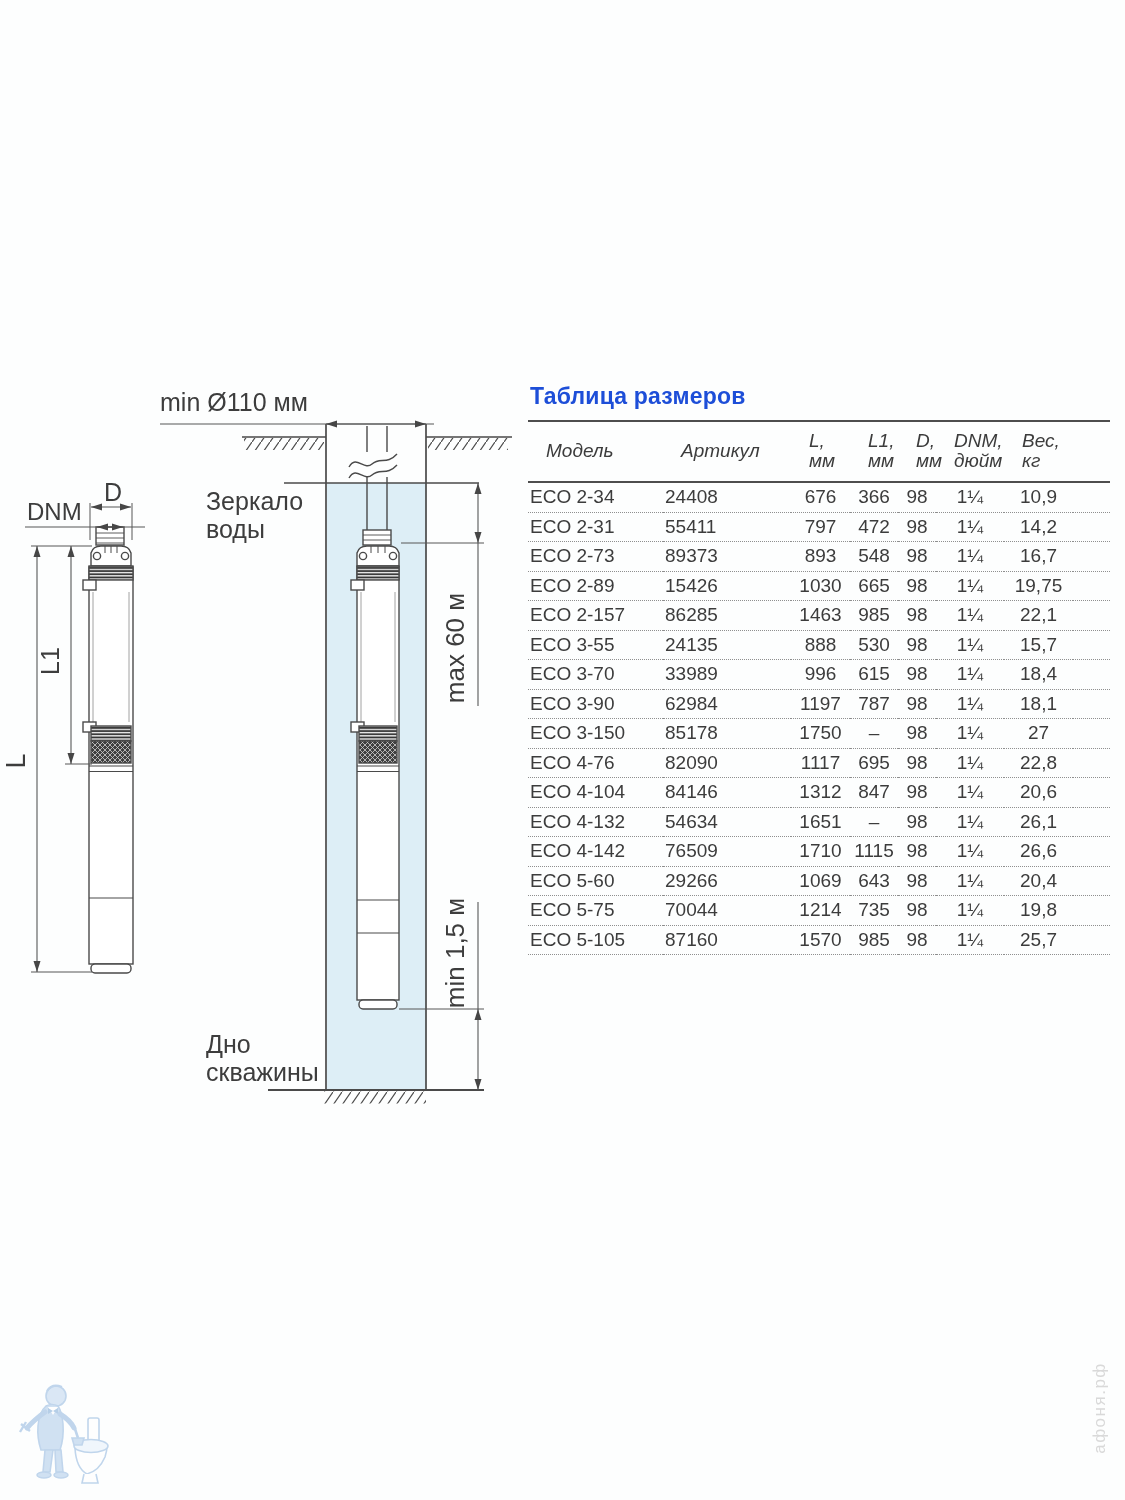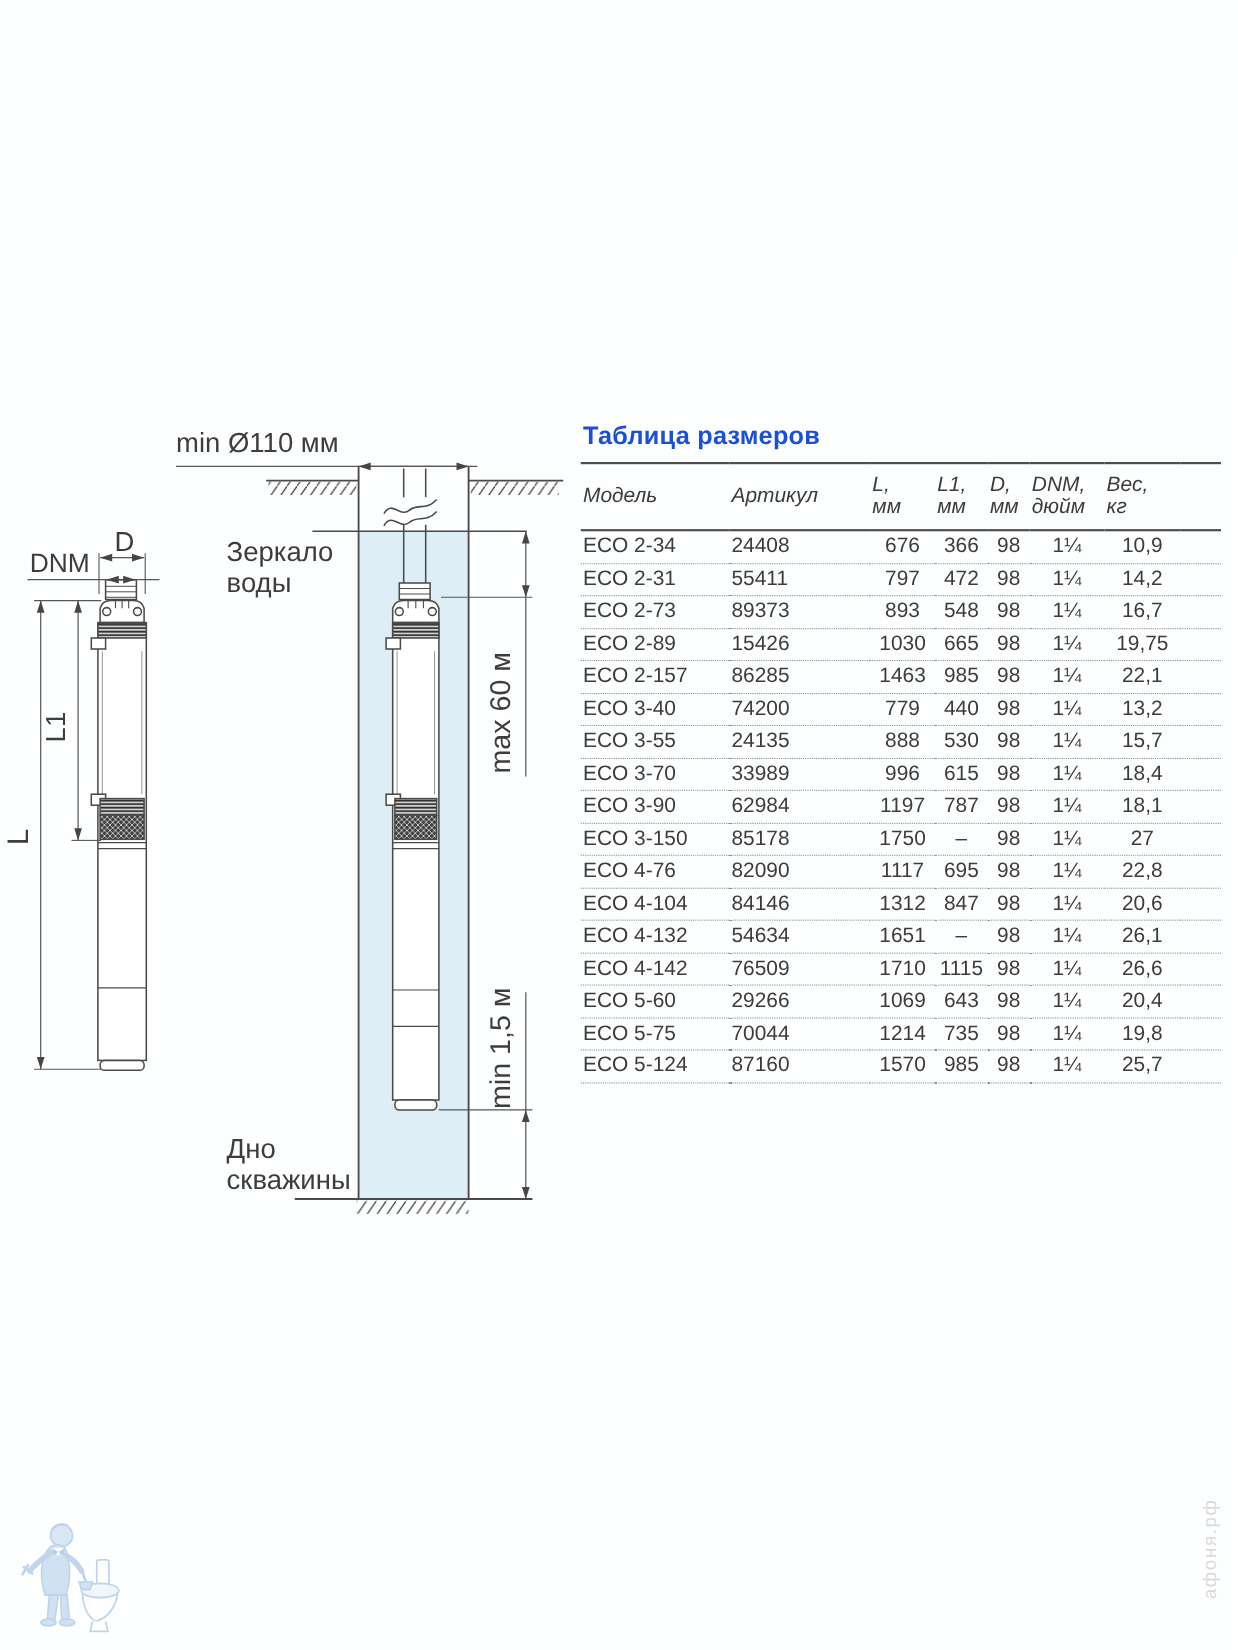--- a/index.html
+++ b/index.html
@@ -20,21 +20,21 @@
   }
   table.sizes {
     border-collapse:collapse; width:582px; table-layout:fixed; color:#3c3c3c;
   }
   table.sizes thead th {
     font-style:italic; font-weight:normal; font-size:19px; line-height:20px;
     text-align:left; vertical-align:middle; height:54px;
     border-top:2px solid #4e4e4e; border-bottom:2px solid #4e4e4e;
     padding:2px 0 3px 2px; white-space:nowrap;
   }
-  table.sizes thead th span { display:block; }
+  table.sizes thead th span { display:block;margin-left:16px; }
   table.sizes thead th span:empty { display:none; }
   table.sizes tbody td {
     font-size:19px; height:28.5px; padding:0 0 0 2px;
     border-bottom:1px dotted #8f8f8f; white-space:nowrap; vertical-align:middle;
   }
   table.sizes td.num, table.sizes th.num-h { }
   table.sizes tbody td.num { text-align:center; padding:0; }
 
   
   .mascot { position:absolute; left:14px; top:1380px; width:118px; height:115px; opacity:0.85; }
@@ -268,30 +268,20 @@
       <td>ECO 2-157</td>
       <td>86285</td>
       <td class="num">1463</td>
       <td class="num">985</td>
       <td class="num">98</td>
       <td class="num">1¼</td>
       <td class="num">22,1</td>
       <td></td>
     </tr>
           <tr>
-      <td>ECO 3-40</td>
-      <td>74200</td>
-      <td class="num">779</td>
-      <td class="num">440</td>
-      <td class="num">98</td>
-      <td class="num">1¼</td>
-      <td class="num">13,2</td>
-      <td></td>
-    </tr>
-          <tr>
       <td>ECO 3-55</td>
       <td>24135</td>
       <td class="num">888</td>
       <td class="num">530</td>
       <td class="num">98</td>
       <td class="num">1¼</td>
       <td class="num">15,7</td>
       <td></td>
     </tr>
           <tr>
@@ -378,21 +368,21 @@
       <td>ECO 5-75</td>
       <td>70044</td>
       <td class="num">1214</td>
       <td class="num">735</td>
       <td class="num">98</td>
       <td class="num">1¼</td>
       <td class="num">19,8</td>
       <td></td>
     </tr>
           <tr>
-      <td>ECO 5-124</td>
+      <td>ECO 5-105</td>
       <td>87160</td>
       <td class="num">1570</td>
       <td class="num">985</td>
       <td class="num">98</td>
       <td class="num">1¼</td>
       <td class="num">25,7</td>
       <td></td>
     </tr>
         </tbody>
     </table>

